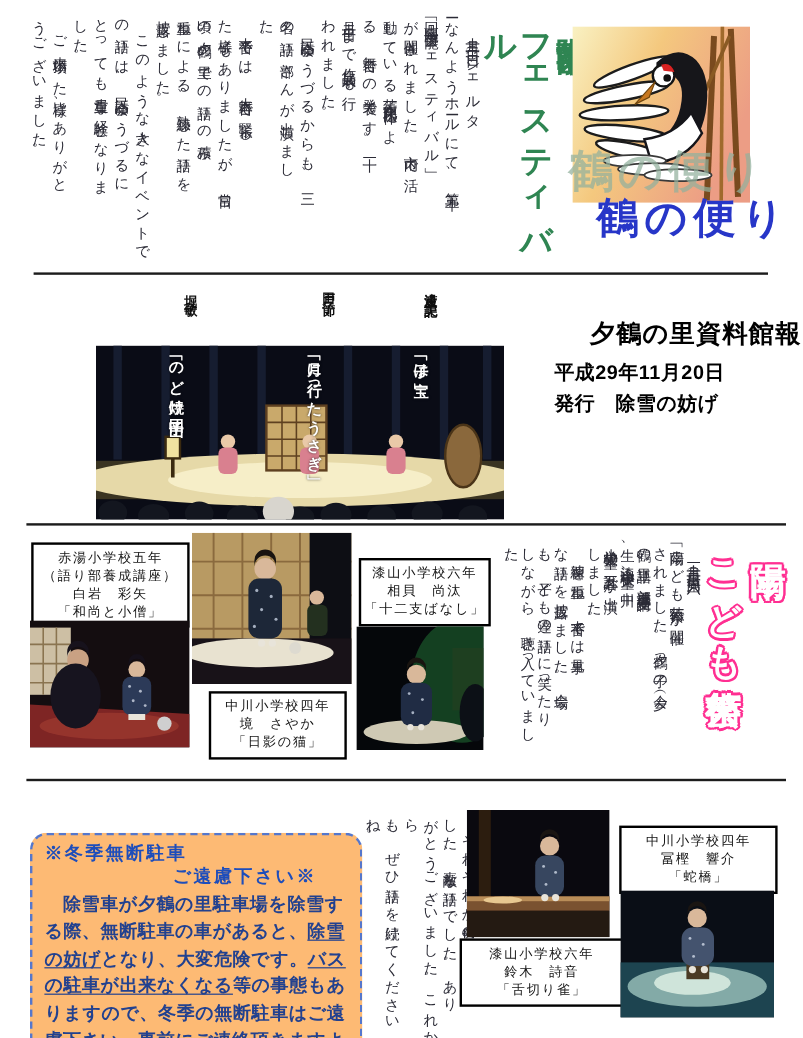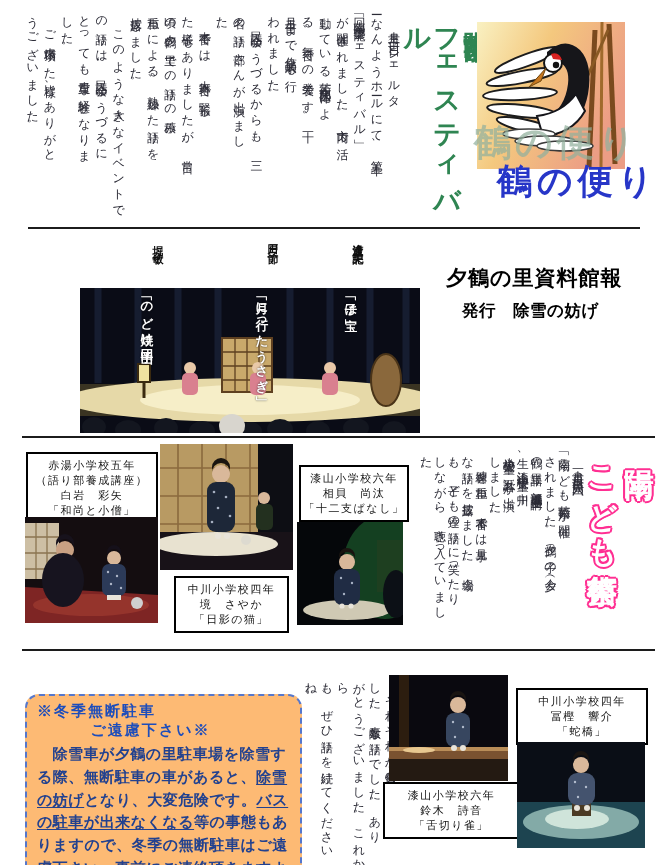--- a/index.html
+++ b/index.html
@@ -22,40 +22,40 @@
   
   .perf-name{top:236px;font-family:"Liberation Sans","DejaVu Sans",sans-serif;
     font-weight:bold;font-size:11px;line-height:14px;letter-spacing:-1px;color:#101010;
     writing-mode:vertical-rl;}
   .perf-story{top:292px;font-family:"Liberation Sans","DejaVu Sans",sans-serif;
     font-weight:bold;font-size:12.5px;line-height:14px;letter-spacing:1px;color:#ffffff;
     writing-mode:vertical-rl;z-index:5;text-shadow:0 0 2px rgba(0,0,0,.8);}
   .stage-photo{left:80px;top:288px;width:340px;height:145px;}
   .pub-info{left:446px;top:264px;width:222px;
     font-family:"Liberation Sans","DejaVu Sans",sans-serif;font-weight:bold;color:#000;}
-  .pub-name{font-size:21px;letter-spacing:1px;margin:0 0 8px 0;}
+  .pub-name{font-size:21px;letter-spacing:1px;margin:0 0 8px 0;text-align:right;}
   .pub-line{font-size:16.5px;letter-spacing:.5px;margin:4px 0 0 16px;}
   
   .label-box{border:2px solid #000;background:#fff;text-align:center;
     font-family:"Liberation Sans","DejaVu Sans",sans-serif;font-weight:normal;
     font-size:11px;line-height:1.35;letter-spacing:1.5px;padding:4px 2px;
     white-space:pre-line;color:#141414;box-sizing:border-box;}
   .kids-title{left:584px;top:446px;height:192px;
     font-family:"Liberation Sans","DejaVu Sans",sans-serif;font-weight:bold;
     font-size:30px;line-height:37px;letter-spacing:1px;color:#ffffff;
     text-shadow:2px 0 0 #ff2f92,-2px 0 0 #ff2f92,0 2px 0 #ff2f92,0 -2px 0 #ff2f92,
       1.5px 1.5px 0 #ff2f92,-1.5px 1.5px 0 #ff2f92,1.5px -1.5px 0 #ff2f92,-1.5px -1.5px 0 #ff2f92;}
   .kids-article{left:418px;top:448px;height:192px;width:166px;
     font-size:12px;line-height:13.8px;letter-spacing:1.2px;color:#2b2b36;}
   
   .notice-box{left:25px;top:694px;width:277px;height:197px;border:2px dashed #5577cc;
     border-radius:14px;padding:6px 10px 4px 10px;box-sizing:border-box;background:#fdba74;}
   .notice-t1{margin:0;font-size:15px;font-weight:bold;color:#1d4dbb;letter-spacing:2px;}
   .notice-t2{margin:0;font-size:15px;font-weight:bold;color:#1d4dbb;letter-spacing:2px;
-    text-align:center;padding-right:26px;}
+    text-align:right;padding-right:26px;}
   .notice-body{margin:3px 0 0 0;font-size:15px;font-weight:bold;color:#22418f;
     line-height:1.52;letter-spacing:.5px;}
   .notice-body .u{text-decoration:underline;text-underline-offset:2px;}
   .notice-tel{margin:2px 0 0 0;font-size:12.5px;font-weight:bold;color:#22418f;letter-spacing:.5px;}
   .closing-text{left:303px;top:674px;height:192px;
     font-size:12px;line-height:16px;letter-spacing:1.2px;color:#2b2b36;}
   .photo{display:block;}
 </style>
 </head>
 <body>
@@ -175,20 +175,21 @@
       <ellipse cx="152" cy="138" rx="13" ry="12" fill="#d8d5ce"></ellipse>
     </svg>
   </div>
 
   <div class="abs vtext perf-story" style="left:344px;">「子は宝」</div>
   <div class="abs vtext perf-story" style="left:255px;">「月に行ったうさぎ」</div>
   <div class="abs vtext perf-story" style="left:140px;">「のど焼け団子山」</div>
 
   <div class="abs pub-info">
     <p class="pub-name">夕鶴の里資料館報</p>
+    <p class="pub-line">平成29年11月20日</p>
     <p class="pub-line">発行　除雪の妨げ</p>
   </div>
 
   <div class="abs divider" style="left:22px;top:436px;width:633px;"></div>
 
   <div class="abs label-box" style="left:26px;top:452px;width:132px;">赤湯小学校五年
 （語り部養成講座）
 白岩　彩矢
 「和尚と小僧」</div>
 

